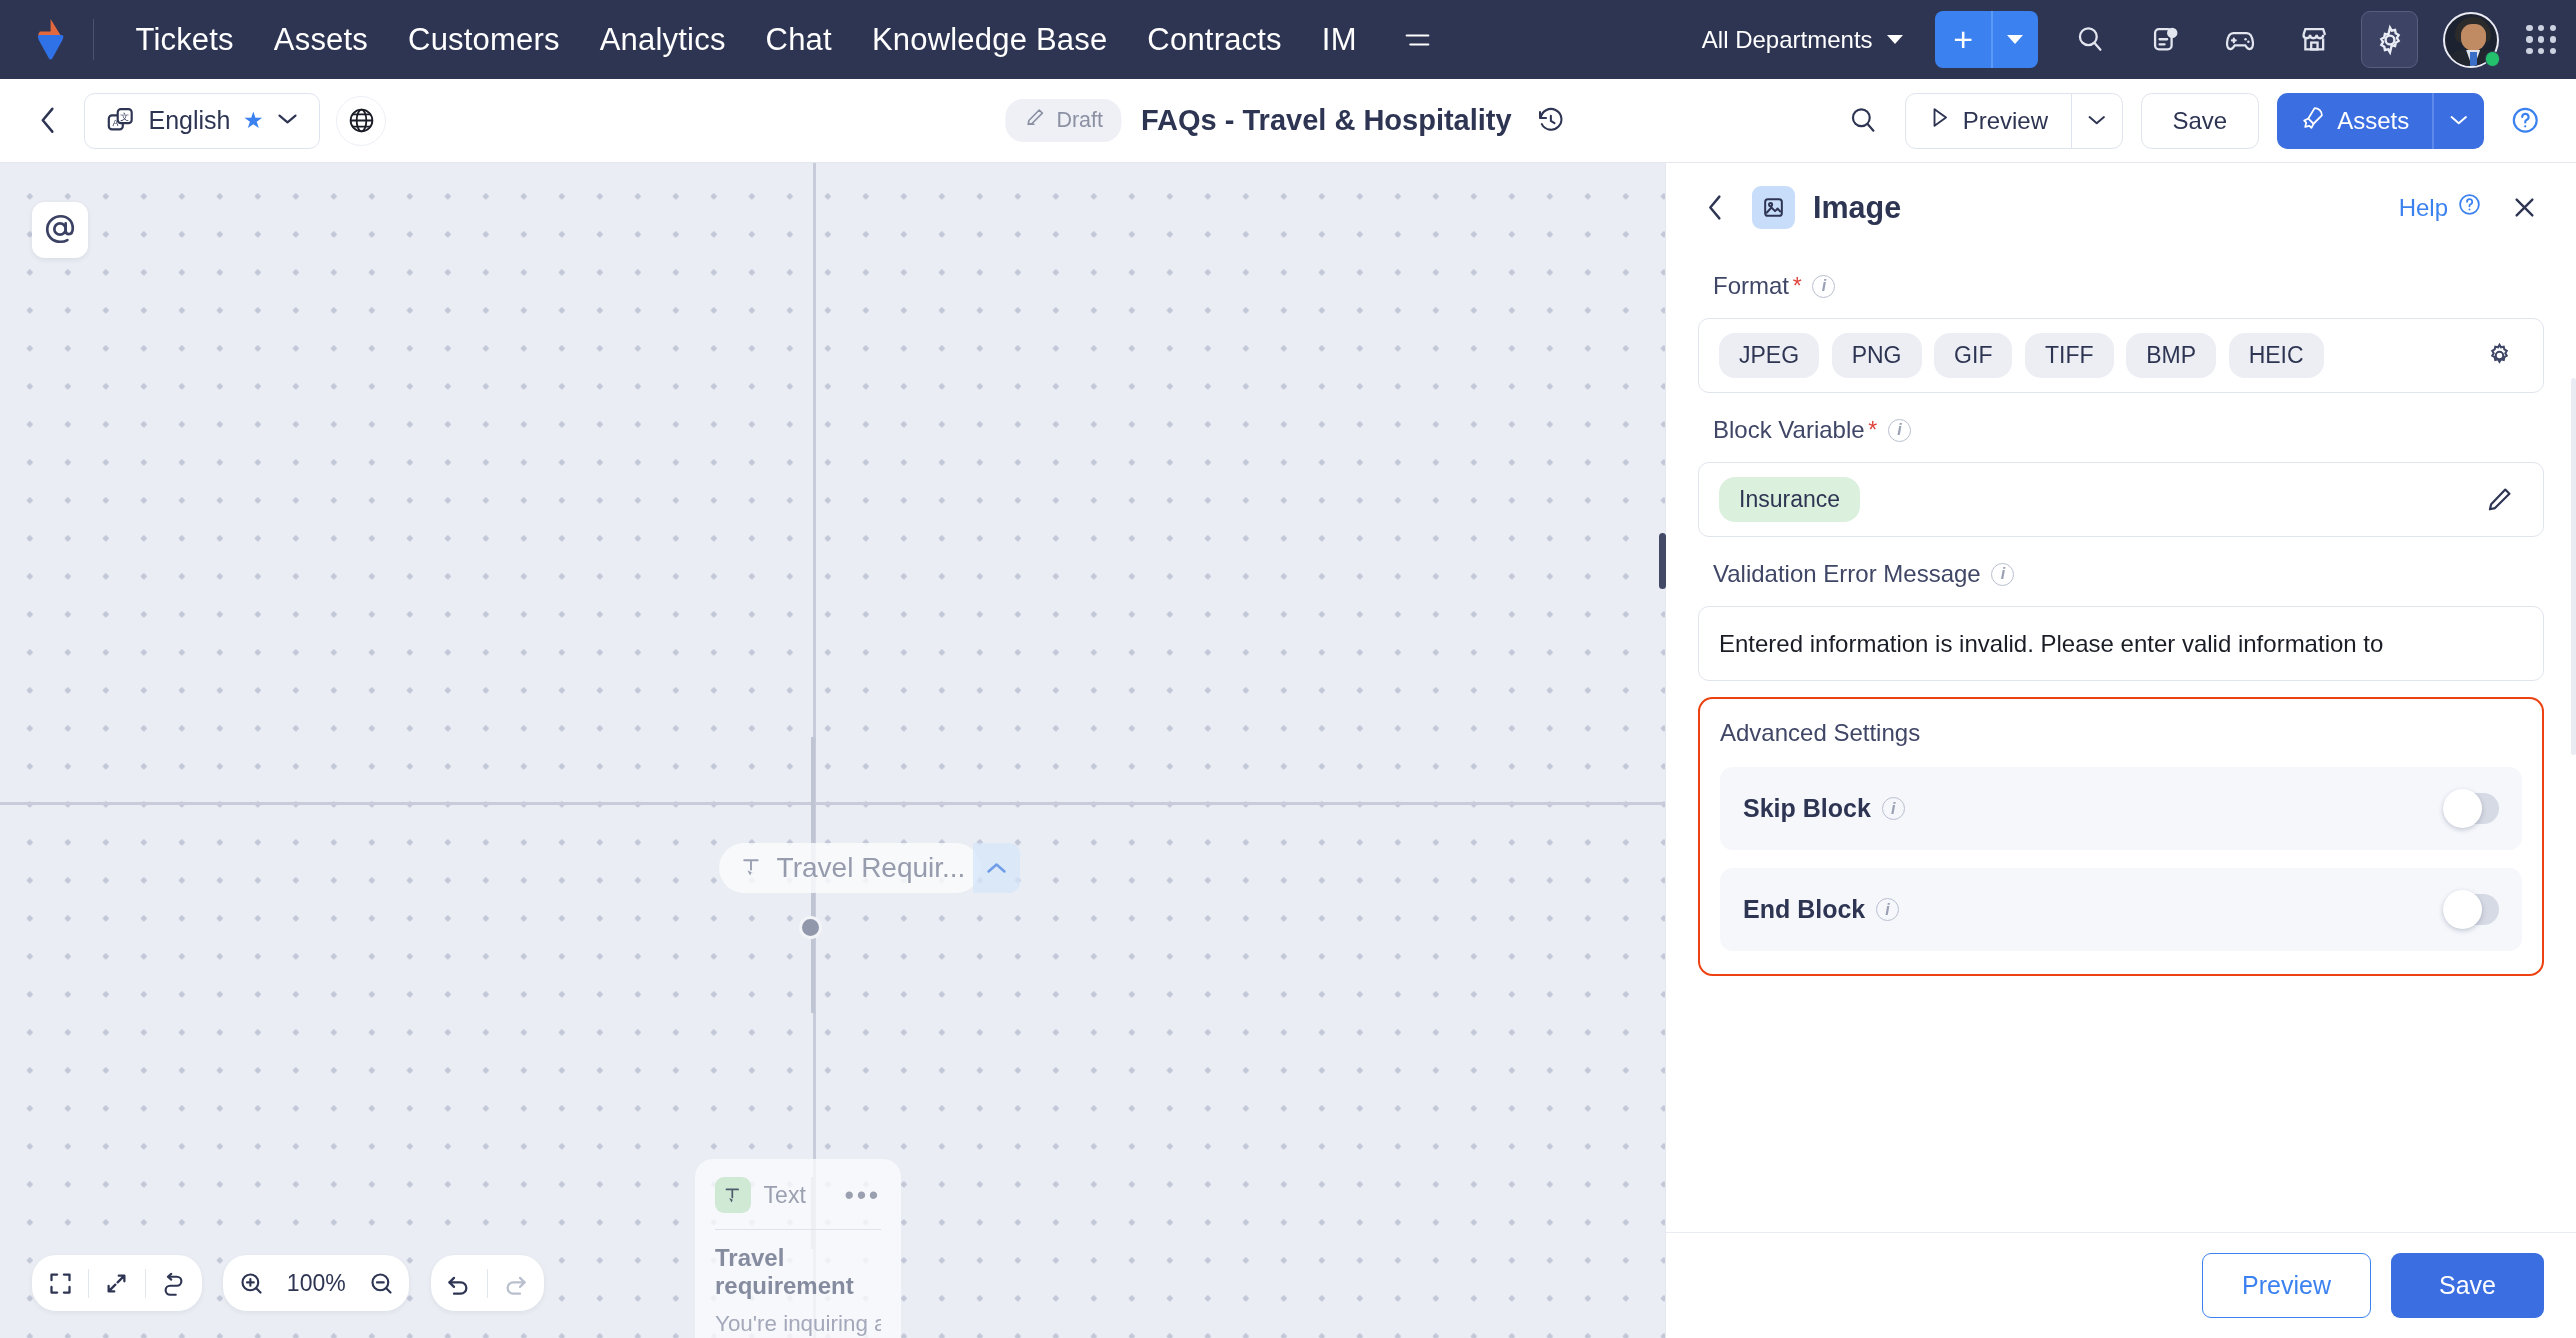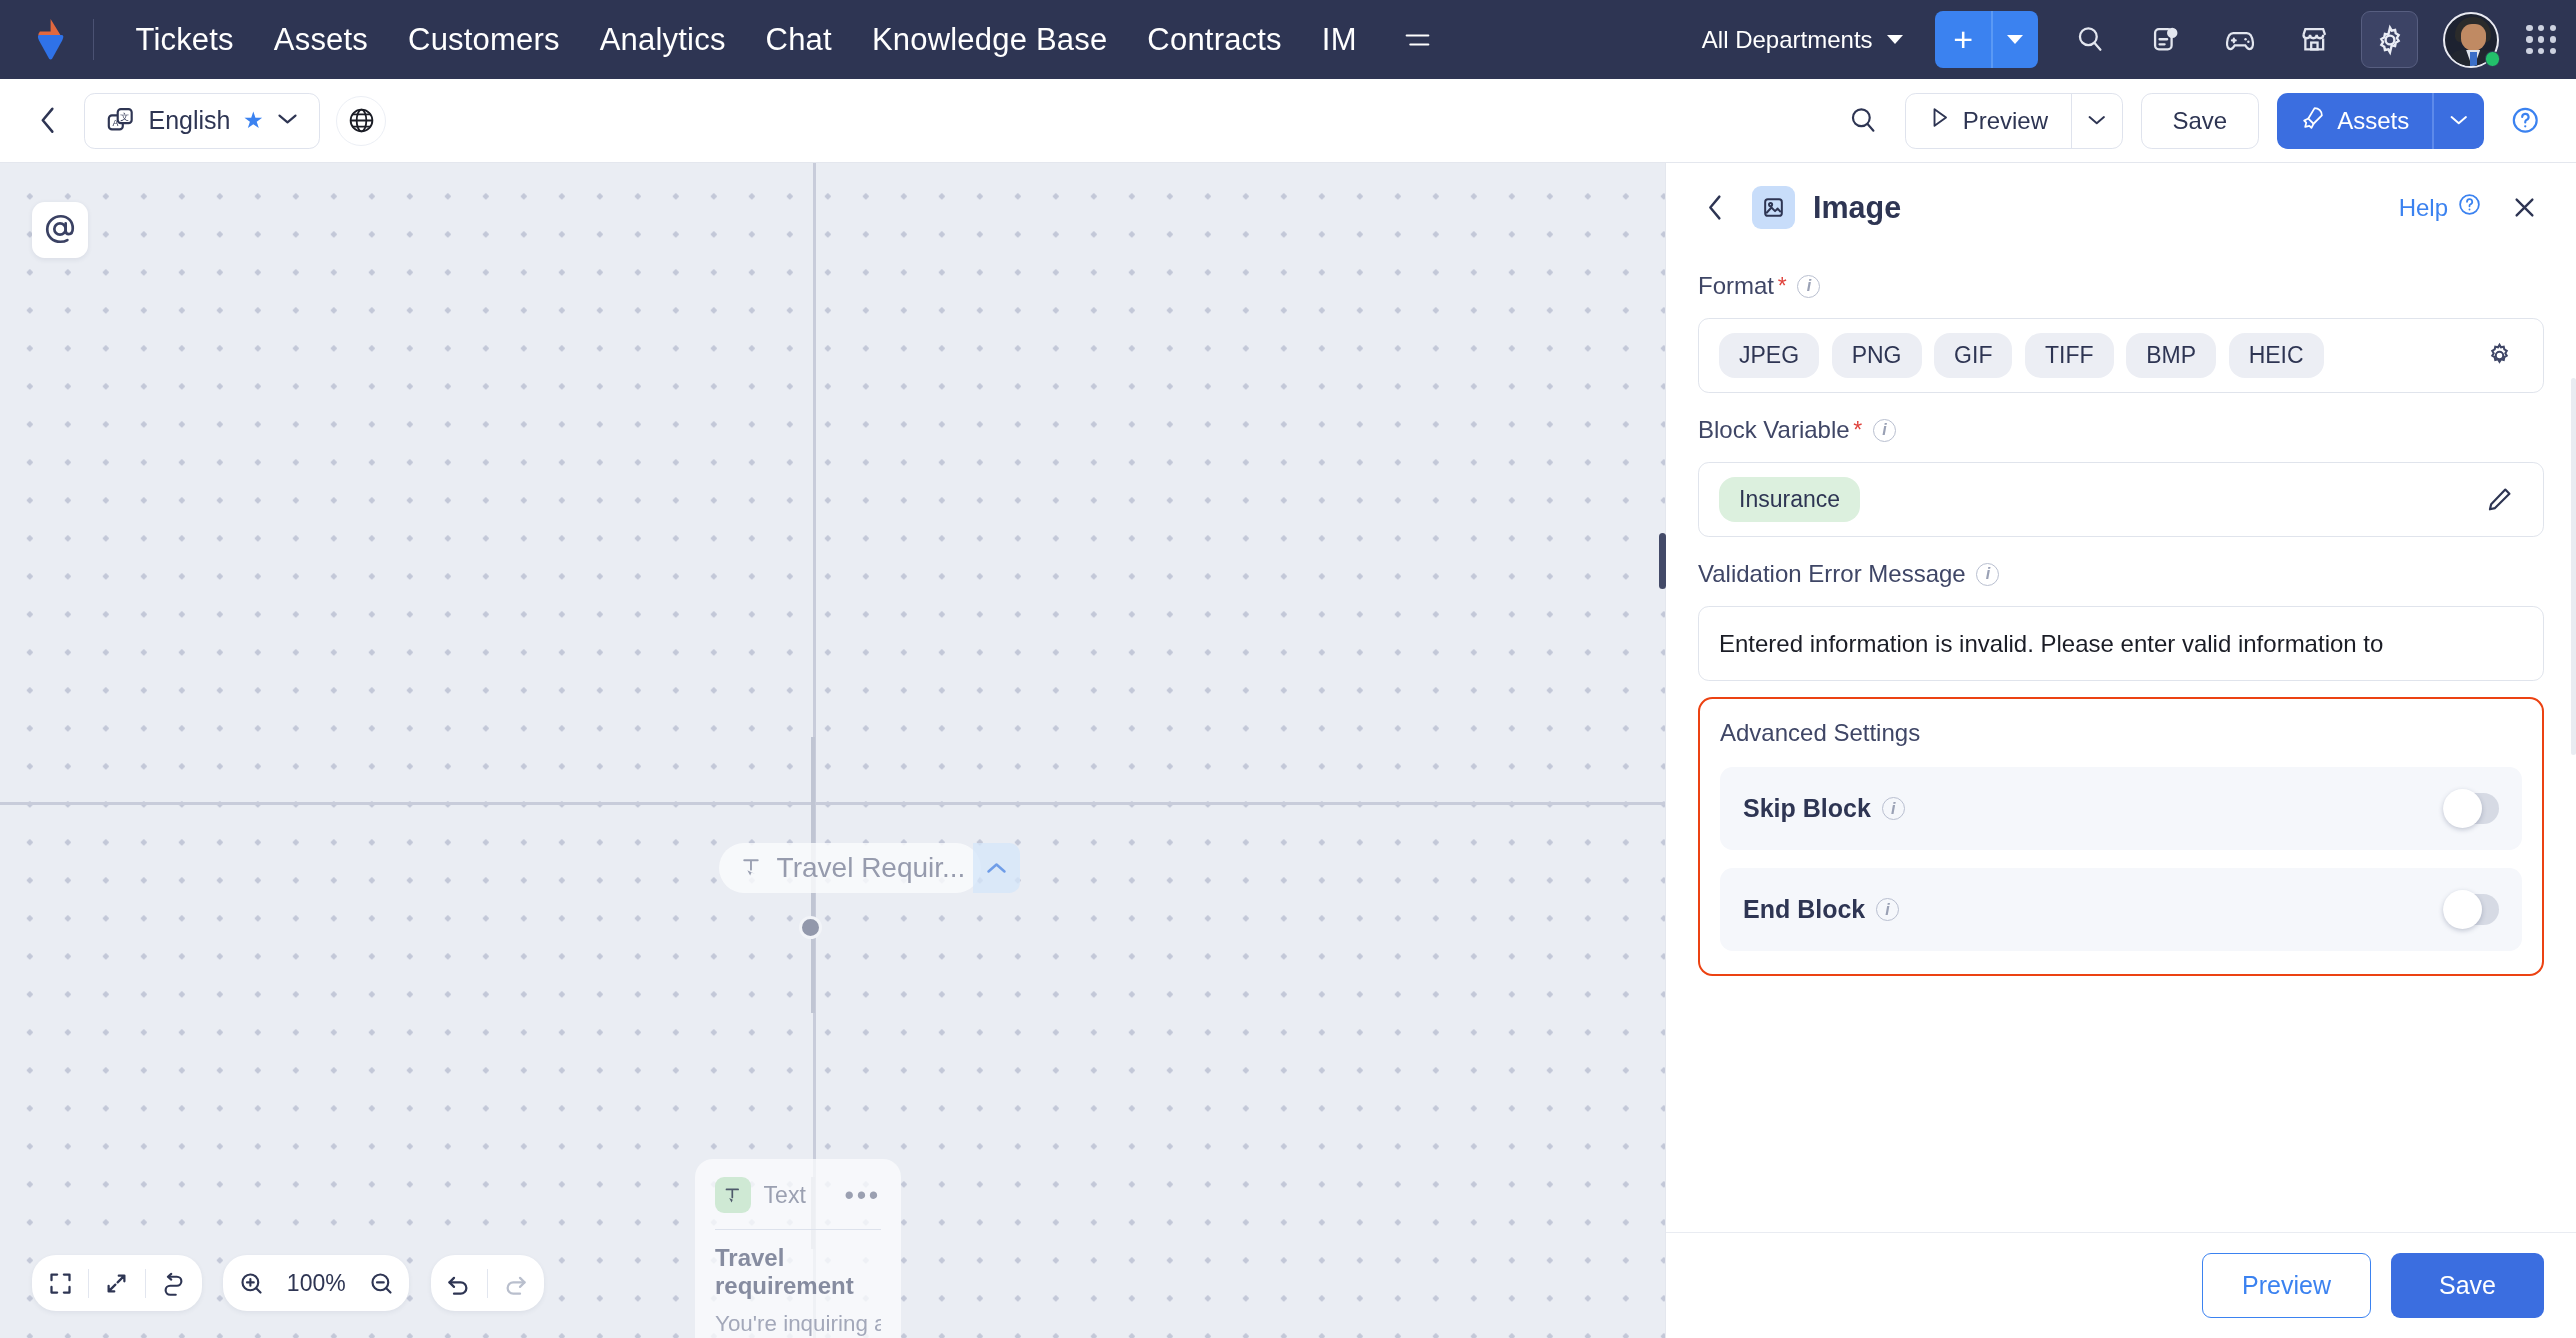--- a/index.html
+++ b/index.html
@@ -174,21 +174,21 @@
     display:flex; align-items:center; gap: 18px; padding: 23px 32px 20px 32px;
   }
   .panel-back { width: 36px; height:36px; display:flex; align-items:center; justify-content:center; cursor:pointer;}
   .panel-icon { width: 43px; height:43px; background:#c8ddfa; border-radius: 9px; display:flex; align-items:center; justify-content:center;}
   .panel-title { font-size: 30.5px; font-weight: 700; color: #2e3553; }
   .panel-head-right { margin-left:auto; display:flex; align-items:center; gap: 23px;}
   .help-link { display:flex; align-items:center; gap: 9px; color:#3b82f0; font-size:24px; cursor:pointer;}
   .close-x { width: 39px; height: 39px; display:flex; align-items:center; justify-content:center; cursor:pointer; font-size: 32px; color:#2e3553;}
 
   .panel-body { flex: 1; overflow: hidden; padding: 0 32px; }
-  .field-label { display:flex; align-items:center; gap: 10.8px; font-size: 24px; color: #3f4666; margin: 23px 0 18px; }
+  .field-label { display:flex; align-items:center; gap: 10.8px; font-size: 24px; color: #3f4666; margin: 23px 15px 18px; }
   .req-star { color:#e0443e; font-size: 23px; margin-left: -7.2px; }
   .info-i { width: 23px; height:23px; border-radius:50%; border:1.8px solid #b9bfd0; color:#9aa1b5; font-size:16px; display:flex; align-items:center; justify-content:center; font-style: italic; font-weight:700; cursor:pointer;}
   .input-box {
     border: 0.9px solid #e0e4ec; border-radius: 10.8px; display:flex; align-items:center;
     min-height: 75px; padding: 0 20px; text-align: right;
   }
   .chips { display:flex; align-items:center; gap: 12.6px; flex-wrap: wrap; padding: 10.8px 0;}
   .chip { background:#eceef4; color:#2e3553; border-radius: 16px; padding: 9px 20px; font-size: 23px; cursor:pointer;}
   .chip.green { background:#dcf0de; }
   .box-action { margin-left:auto; width:47px; height:47px; display:flex; align-items:center; justify-content:center; cursor:pointer;}
@@ -350,20 +350,38 @@
     </span>
   </div>
   <div class="globe-btn">
     <svg width="29" height="29" viewBox="0 0 24 24" fill="none" stroke="#1b1d26" stroke-width="1.5">
         <circle cx="12" cy="12" r="9"></circle>
         <ellipse cx="12" cy="12" rx="4" ry="9"></ellipse>
         <path d="M3 12h18M4.5 7h15M4.5 17h15"></path>
       </svg>
   </div>
 
+  <div class="title-center">
+    <div class="draft-badge">
+      <span>
+        <svg width="23" height="23" viewBox="0 0 24 24" fill="none" stroke="#8b90a3" stroke-width="1.7">
+            <path d="M5 19h6M16.5 4.2l3.3 3.3L9 18.3l-4 .8.8-4z" stroke-linecap="round" stroke-linejoin="round"></path>
+          </svg>
+      </span>
+      <span>Draft</span>
+    </div>
+    <div class="doc-title">FAQs - Travel &amp; Hospitality</div>
+    <div class="hist-btn">
+      <svg width="29" height="29" viewBox="0 0 24 24" fill="none" stroke="#2e3553" stroke-width="1.7">
+          <path d="M3.6 10A8.6 8.6 0 1 1 4.5 15" stroke-linecap="round"></path>
+          <path d="M3 5v5h5" stroke-linecap="round" stroke-linejoin="round"></path>
+          <path d="M12 8v4.4l3 1.8" stroke-linecap="round"></path>
+        </svg>
+    </div>
+  </div>
 
   <div class="sub-right">
     <div class="icon-btn-plain">
       <svg width="30.5" height="30.5" viewBox="0 0 24 24" fill="none" stroke="#2e3553" stroke-width="1.7">
           <circle cx="10.5" cy="10" r="6.6"></circle>
           <path d="M15.4 15l4.6 5.2" stroke-linecap="round"></path>
         </svg>
     </div>
     <div class="split-btn">
       <div class="main">

